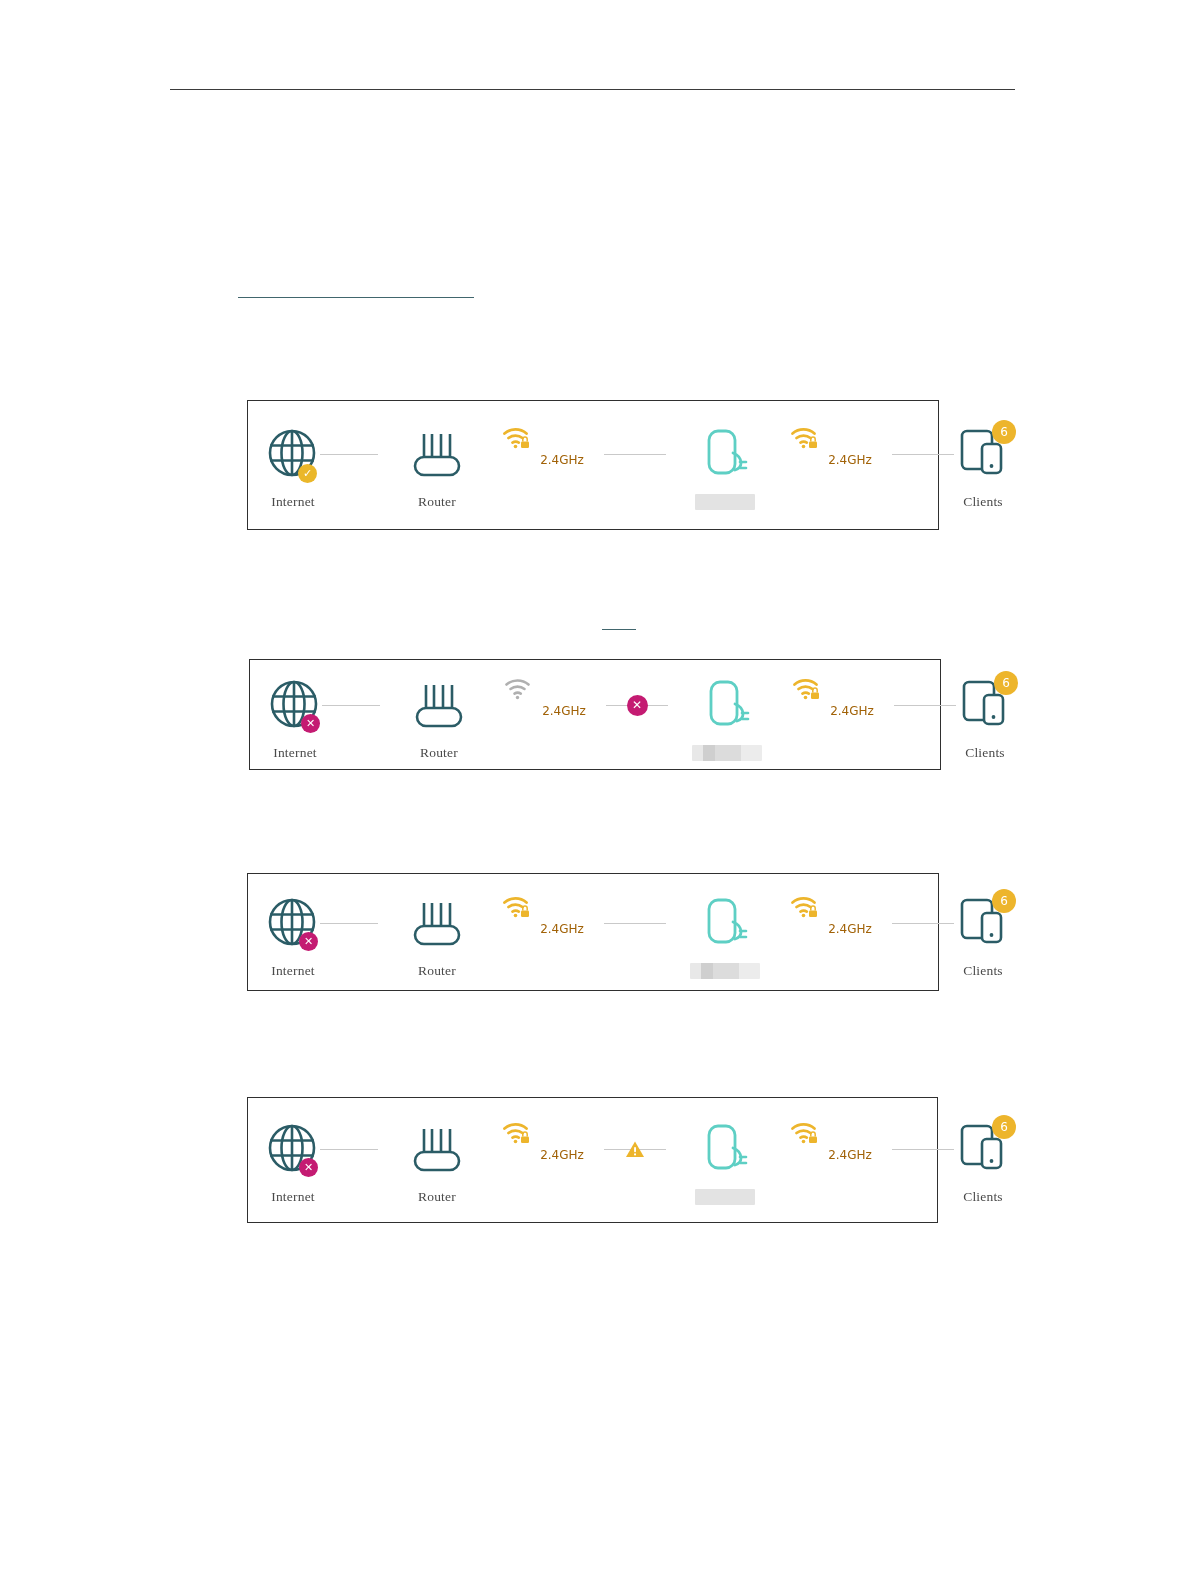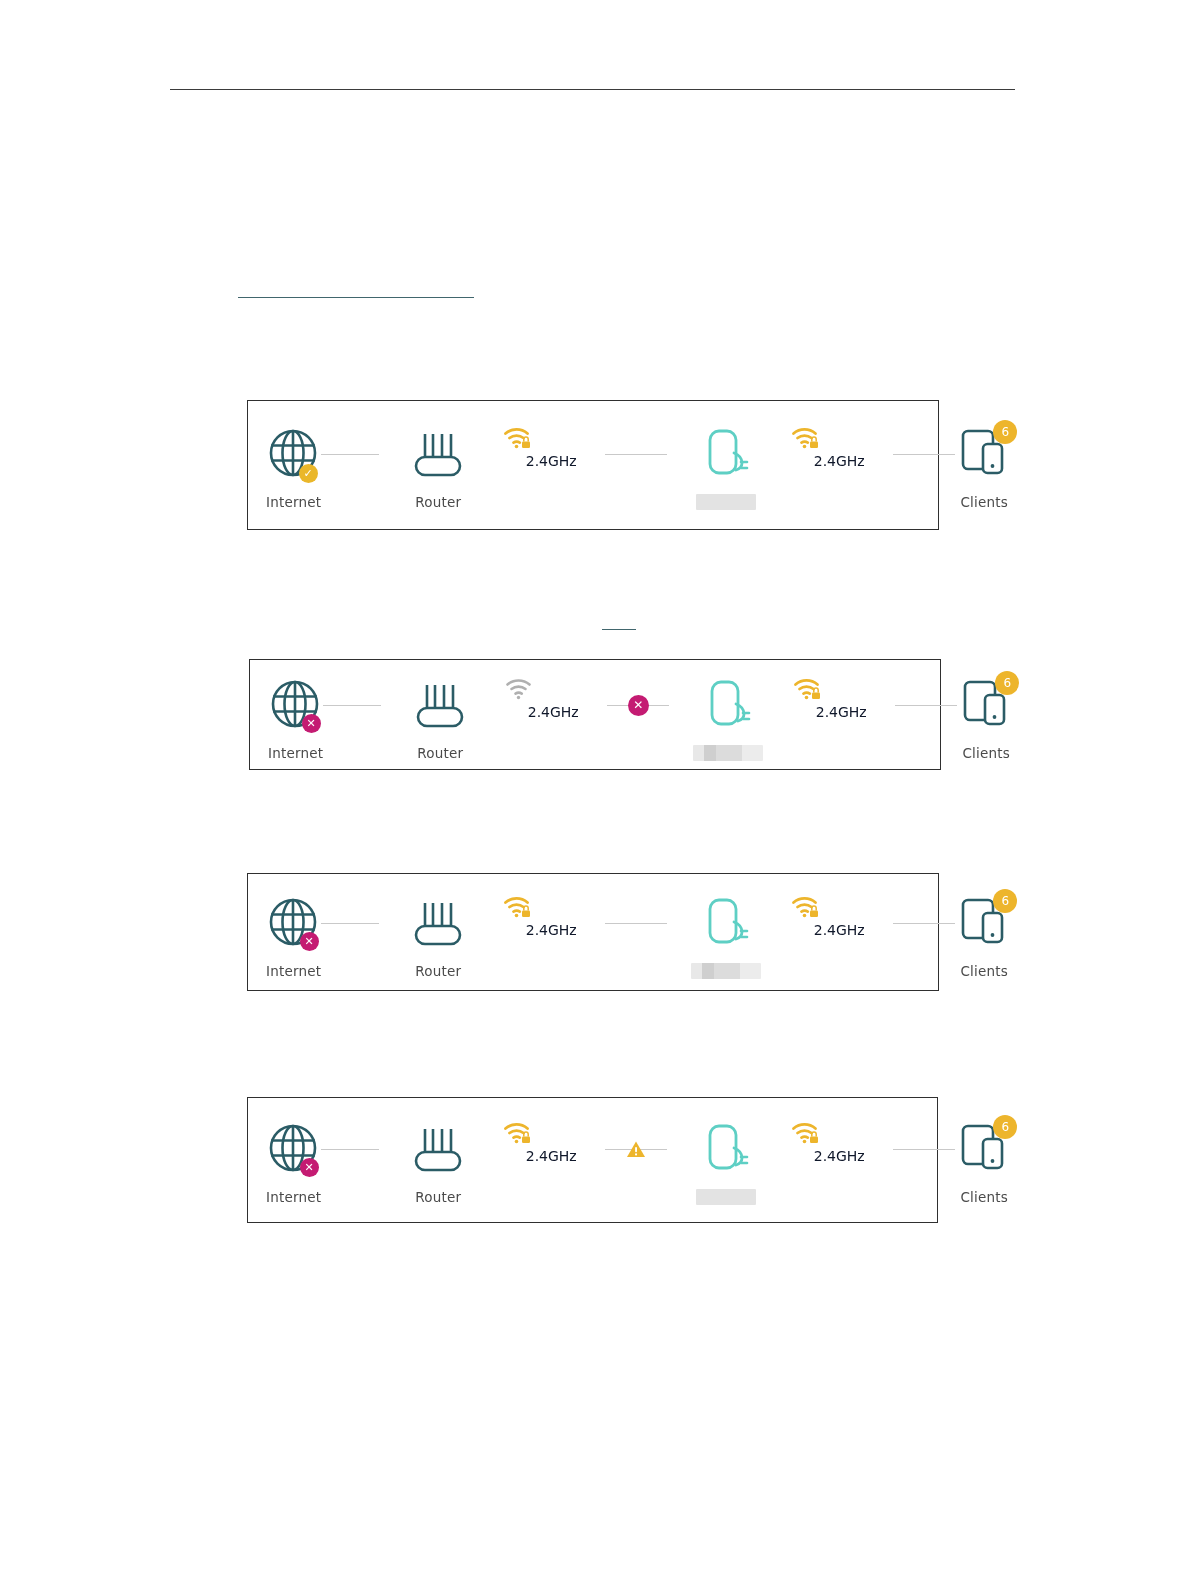--- a/index.html
+++ b/index.html
@@ -73,20 +73,21 @@
     display: flex;
     align-items: center;
     justify-content: center;
   }
   .node-label {
     margin-top: 9px;
     font-size: 13.5px;
     color: #4a4a4a;
     letter-spacing: .2px;
     white-space: nowrap;
+    font-family: Liberation Serif, serif;
   }
   .node-label.redacted {
     background: #e3e3e3;
     color: transparent;
     width: 60px;
     height: 16px;
     border-radius: 1px;
   }
   .node-label.redacted.seg {
     background:
@@ -150,26 +151,26 @@
     width: 108px;
     height: 62px;
   }
   .wifi-ico {
     position: absolute;
     left: 6px;
     top: 2px;
   }
   .band {
     position: absolute;
-    left: 0;
+    left: 12px;
     top: 30px;
     width: 108px;
     text-align: center;
-    font-size: 14px;
-    color: #0f172a;
+    font-size: 12px;
+    color: #a16207;
   }
 
   .group {
     display: flex;
     align-items: flex-start;
   }
   svg { display: block; }
 </style>
 </head>
 <body>

